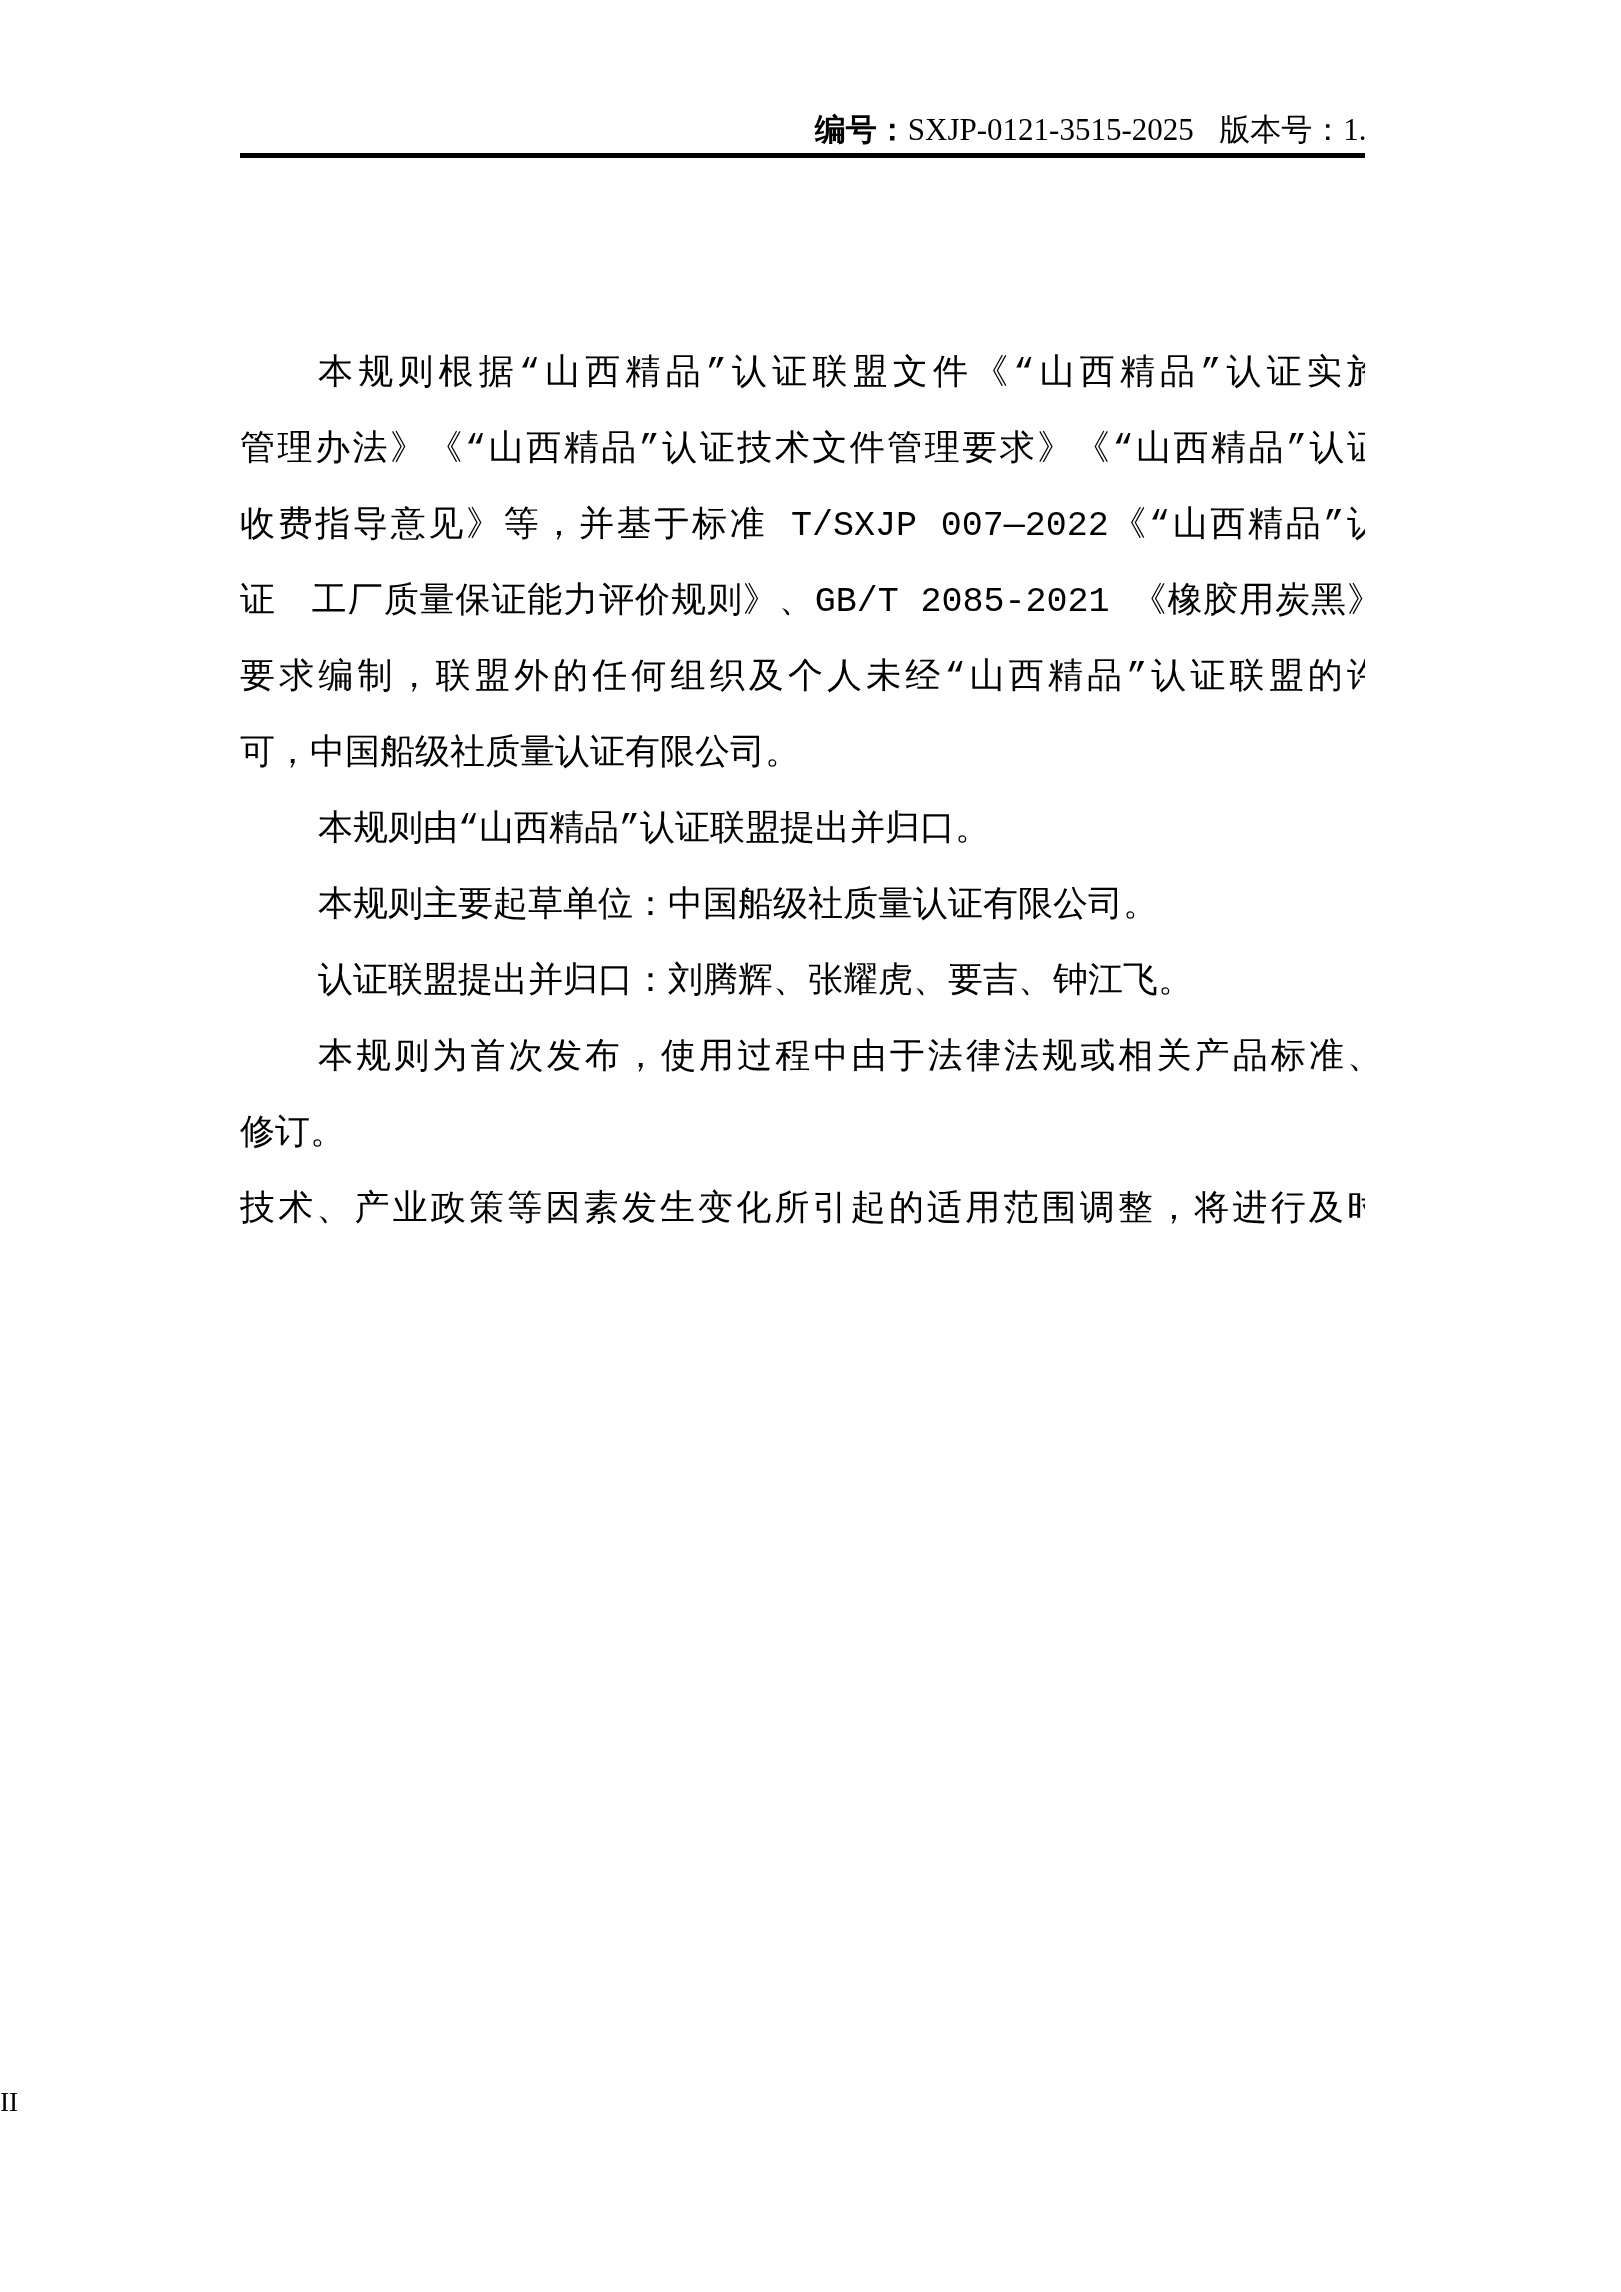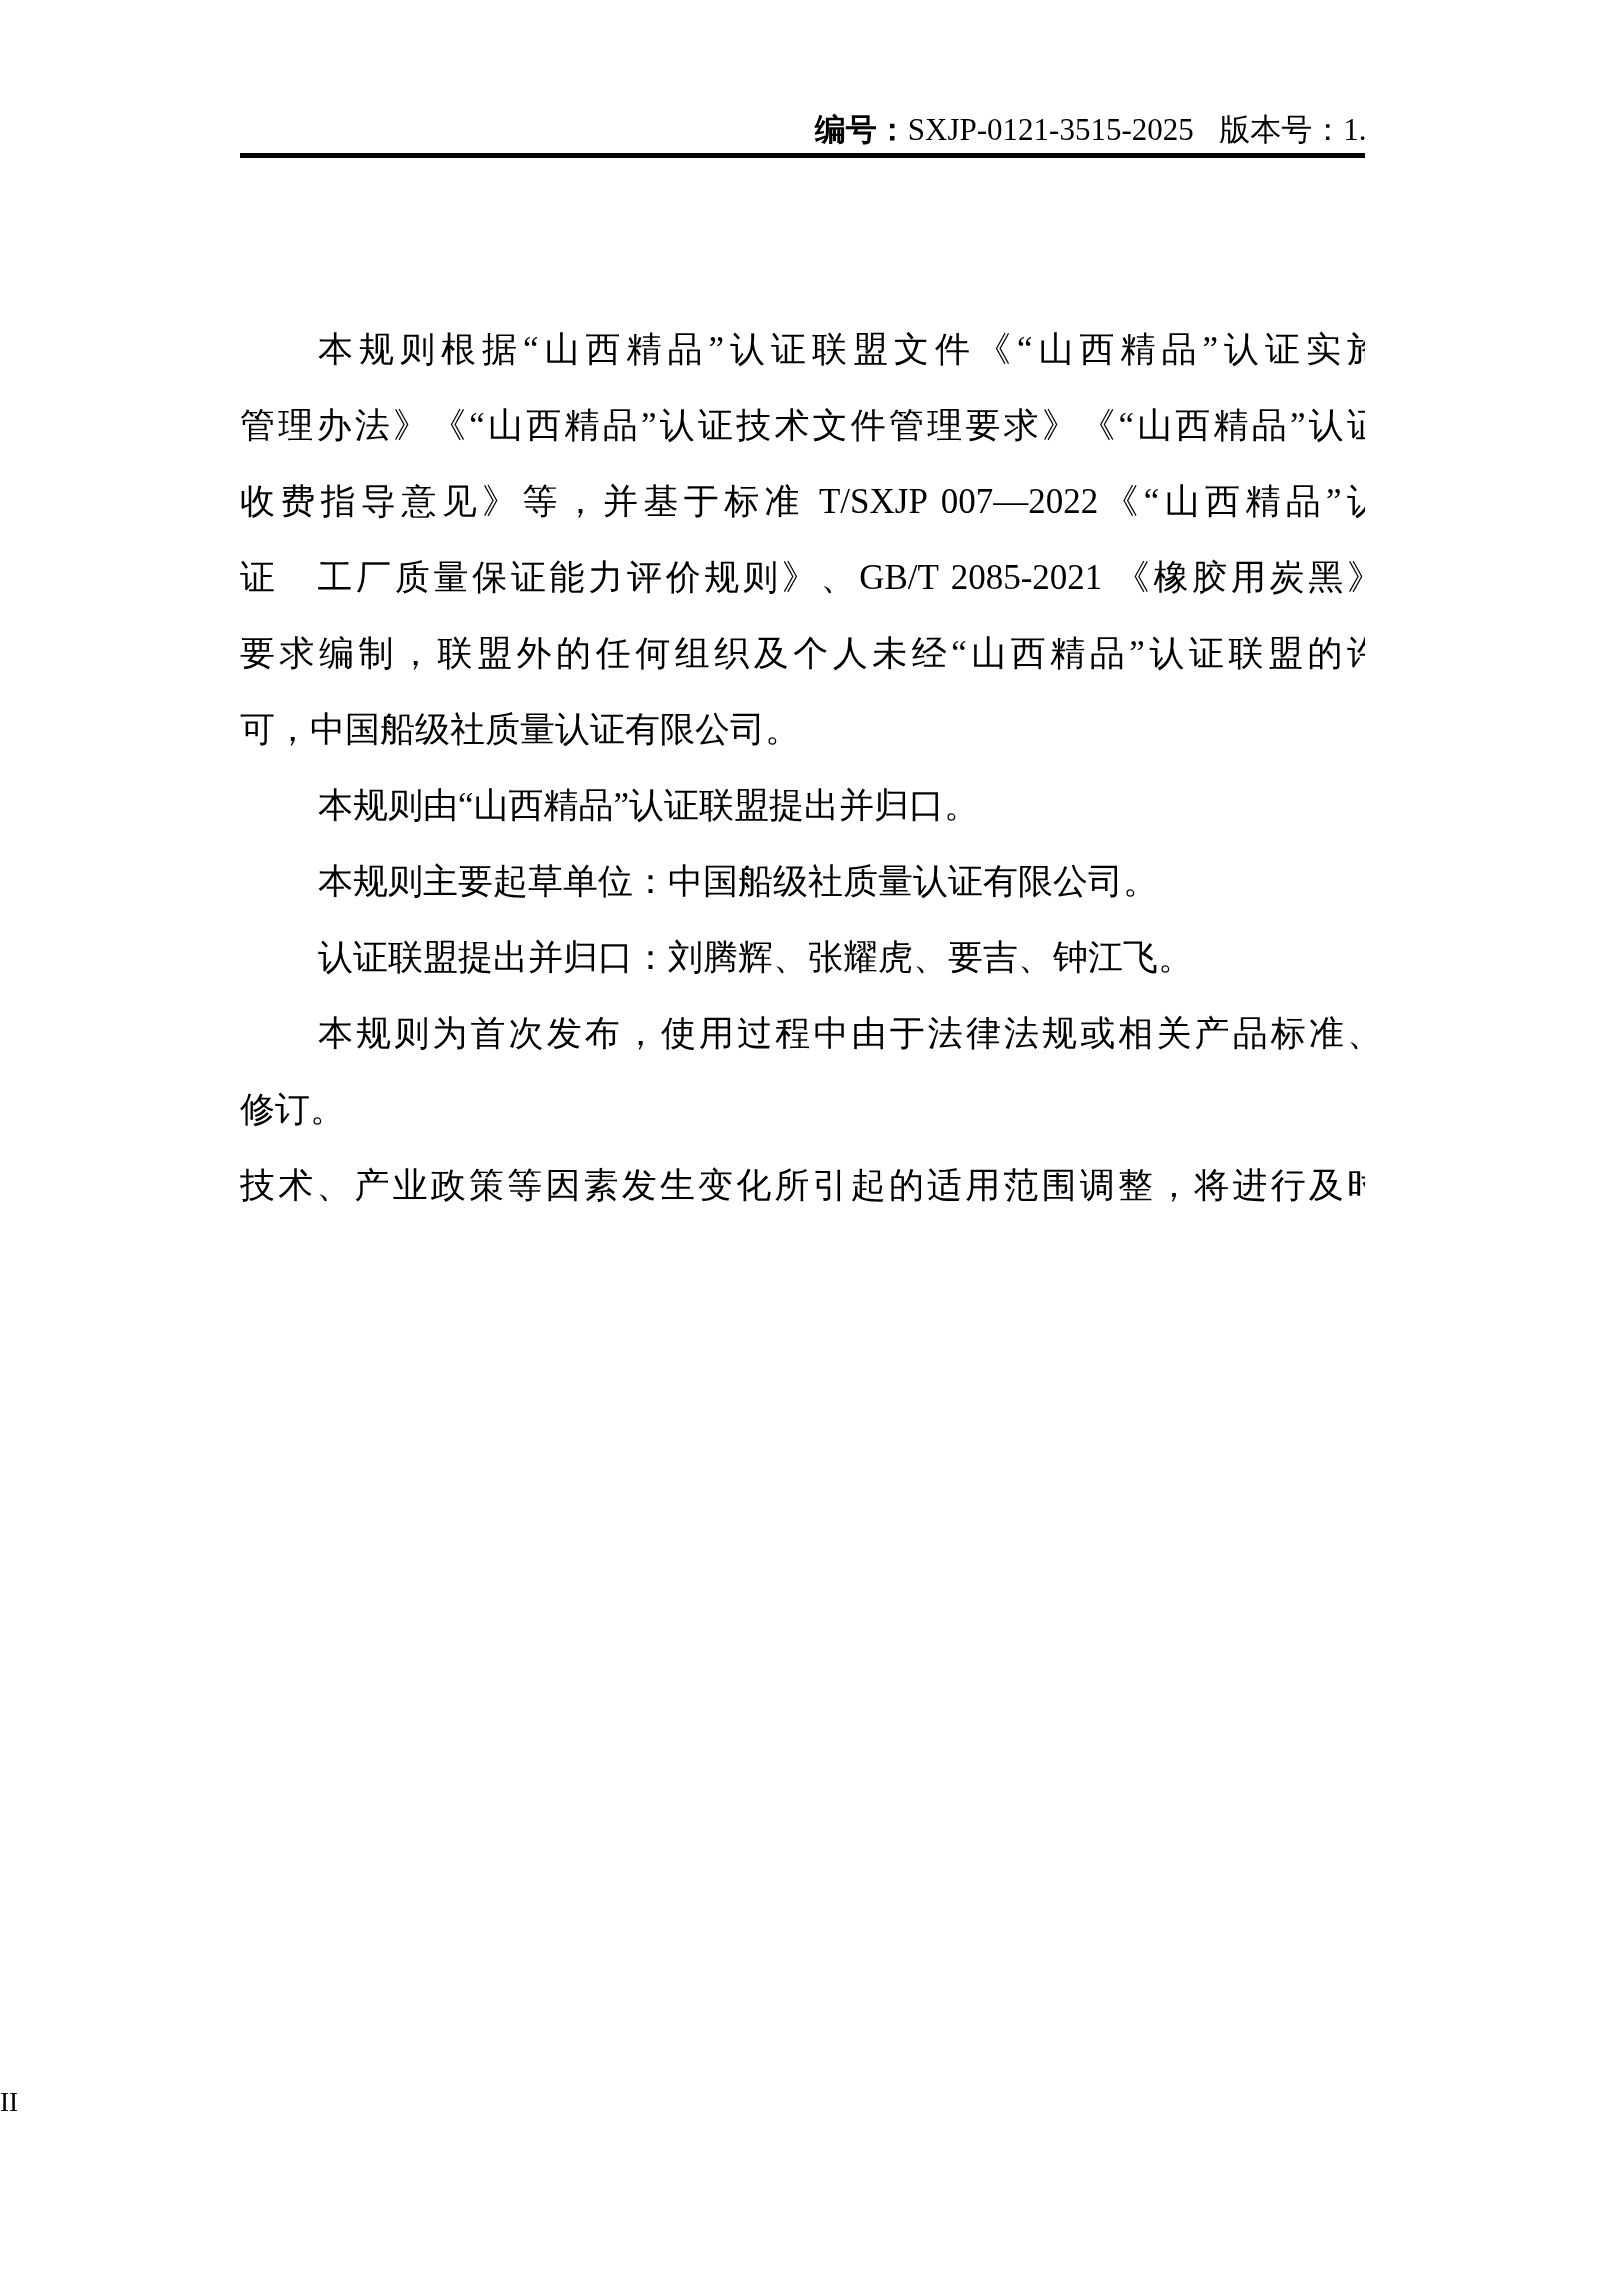--- a/index.html
+++ b/index.html
@@ -47,23 +47,24 @@
     top: 215px;
     width: 100%;
     text-align: center;
     font-size: 41px;
     line-height: 47px;
     font-weight: 700;
   }
   .doc-body {
     position: absolute;
     left: 240px;
-    top: 312px;
+    top: 336px;
     width: 1142px;
     font-size: 35px;
+    font-family: Liberation Mono, monospace;
   }
   .line {
     height: 76px;
     line-height: 76px;
     text-align: justify;
     text-align-last: left;
     text-justify: inter-ideograph;
     overflow: hidden;
   }
   .line.fill {

